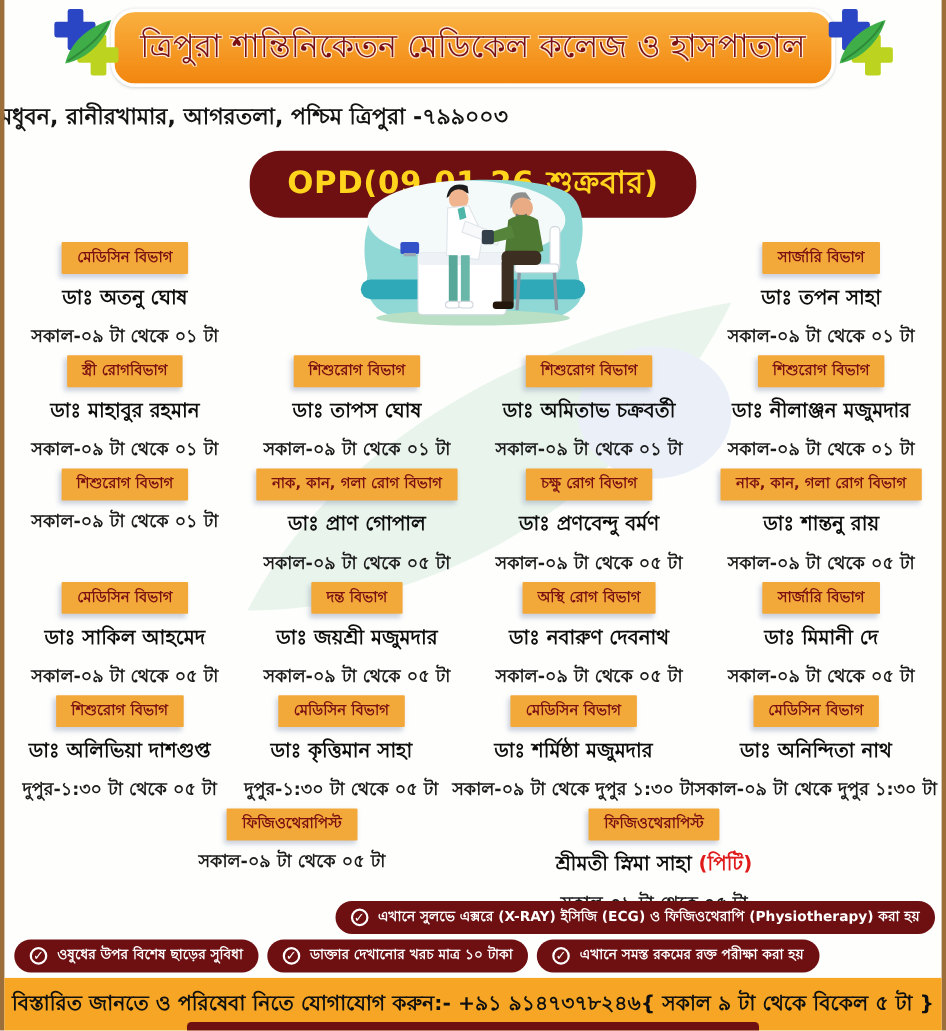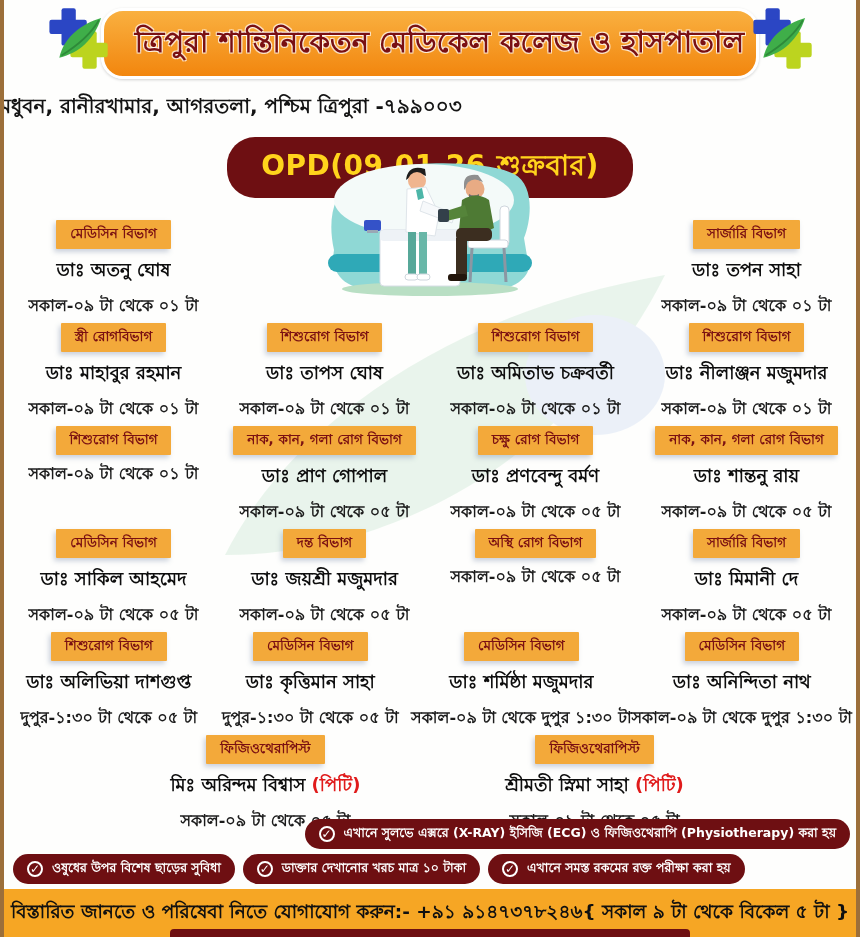--- a/index.html
+++ b/index.html
@@ -8,24 +8,24 @@
   }
   *{box-sizing:border-box; margin:0; padding:0;}
   body{font-family:"DejaVu Sans","Liberation Sans",sans-serif; background:#e9e9e9;}
   .poster{position:relative; width:860px; height:937px; margin:0 auto; background:#fefefd; overflow:hidden;}
   .side-border{position:absolute; top:0; width:4px; height:100%; background:var(--side);}
   .side-border.left{left:0;} .side-border.right{right:0;}
 
   
   .logo{position:absolute; top:6px; width:72px; height:66px;}
   .logo.left{left:42px;} .logo.right{right:42px;}
-  .title-banner{width:658px; margin:8px auto 0; padding:8px 12px; text-align:right;
+  .title-banner{width:658px; margin:8px auto 0; padding:8px 12px; text-align:center;
     background:linear-gradient(180deg,var(--banner1),var(--banner2));
     border:3px solid #fff; border-radius:22px; box-shadow:0 1px 3px rgba(0,0,0,.18);
-    font-size:29px; font-weight:700; color:var(--title-red);
+    font-size:29px; font-weight:400; color:var(--title-red);
     text-shadow:1px 1px 0 #ffffffb0,-1px -1px 0 #ffffffb0,1px -1px 0 #ffffffb0,-1px 1px 0 #ffffffb0;}
   .address{margin-top:12px; text-align:left; font-size:20px; font-weight:700; color:#141414;}
   .opd-pill{width:fit-content; margin:13px auto 0; padding:7px 34px; background:var(--maroon);
     border-radius:28px; color:var(--yellow); font-size:28px; font-weight:800; letter-spacing:.5px;}
 
   
   .watermark{position:absolute; top:255px; left:195px; width:490px; height:330px; opacity:.10; pointer-events:none;}
   .illustration{position:absolute; top:156px; left:50%; transform:translateX(-50%); width:216px; height:144px;}
 
   
@@ -198,20 +198,21 @@
         <div class="doc-name">ডাঃ সাকিল আহমেদ</div>
         <div class="doc-time">সকাল-০৯ টা থেকে ০৫ টা</div>
       </div>
       <div class="card">
         <span class="badge">দন্ত বিভাগ</span>
         <div class="doc-name">ডাঃ জয়শ্রী মজুমদার</div>
         <div class="doc-time">সকাল-০৯ টা থেকে ০৫ টা</div>
       </div>
       <div class="card">
         <span class="badge">অস্থি রোগ বিভাগ</span>
+        <div class="doc-name">ডাঃ নবারুণ দেবনাথ</div>
         <div class="doc-time">সকাল-০৯ টা থেকে ০৫ টা</div>
       </div>
       <div class="card">
         <span class="badge">সার্জারি বিভাগ</span>
         <div class="doc-name">ডাঃ মিমানী দে</div>
         <div class="doc-time">সকাল-০৯ টা থেকে ০৫ টা</div>
       </div>
     </div>
 
     <div class="row">
@@ -233,21 +234,20 @@
       <div class="card">
         <span class="badge">মেডিসিন বিভাগ</span>
         <div class="doc-name">ডাঃ অনিন্দিতা নাথ</div>
         <div class="doc-time">সকাল-০৯ টা থেকে দুপুর ১:৩০ টা</div>
       </div>
     </div>
 
     <div class="row physio">
       <div class="card">
         <span class="badge">ফিজিওথেরাপিস্ট</span>
-        <div class="doc-name"><span>মিঃ অরিন্দম বিশ্বাস </span><span class="pt-tag">(পিটি)</span></div>
         <div class="doc-time">সকাল-০৯ টা থেকে ০৫ টা</div>
       </div>
       <div class="card">
         <span class="badge">ফিজিওথেরাপিস্ট</span>
         <div class="doc-name"><span>শ্রীমতী স্নিমা সাহা </span><span class="pt-tag">(পিটি)</span></div>
         <div class="doc-time">সকাল-০৯ টা থেকে ০৫ টা</div>
       </div>
     </div>
   </div>
 

